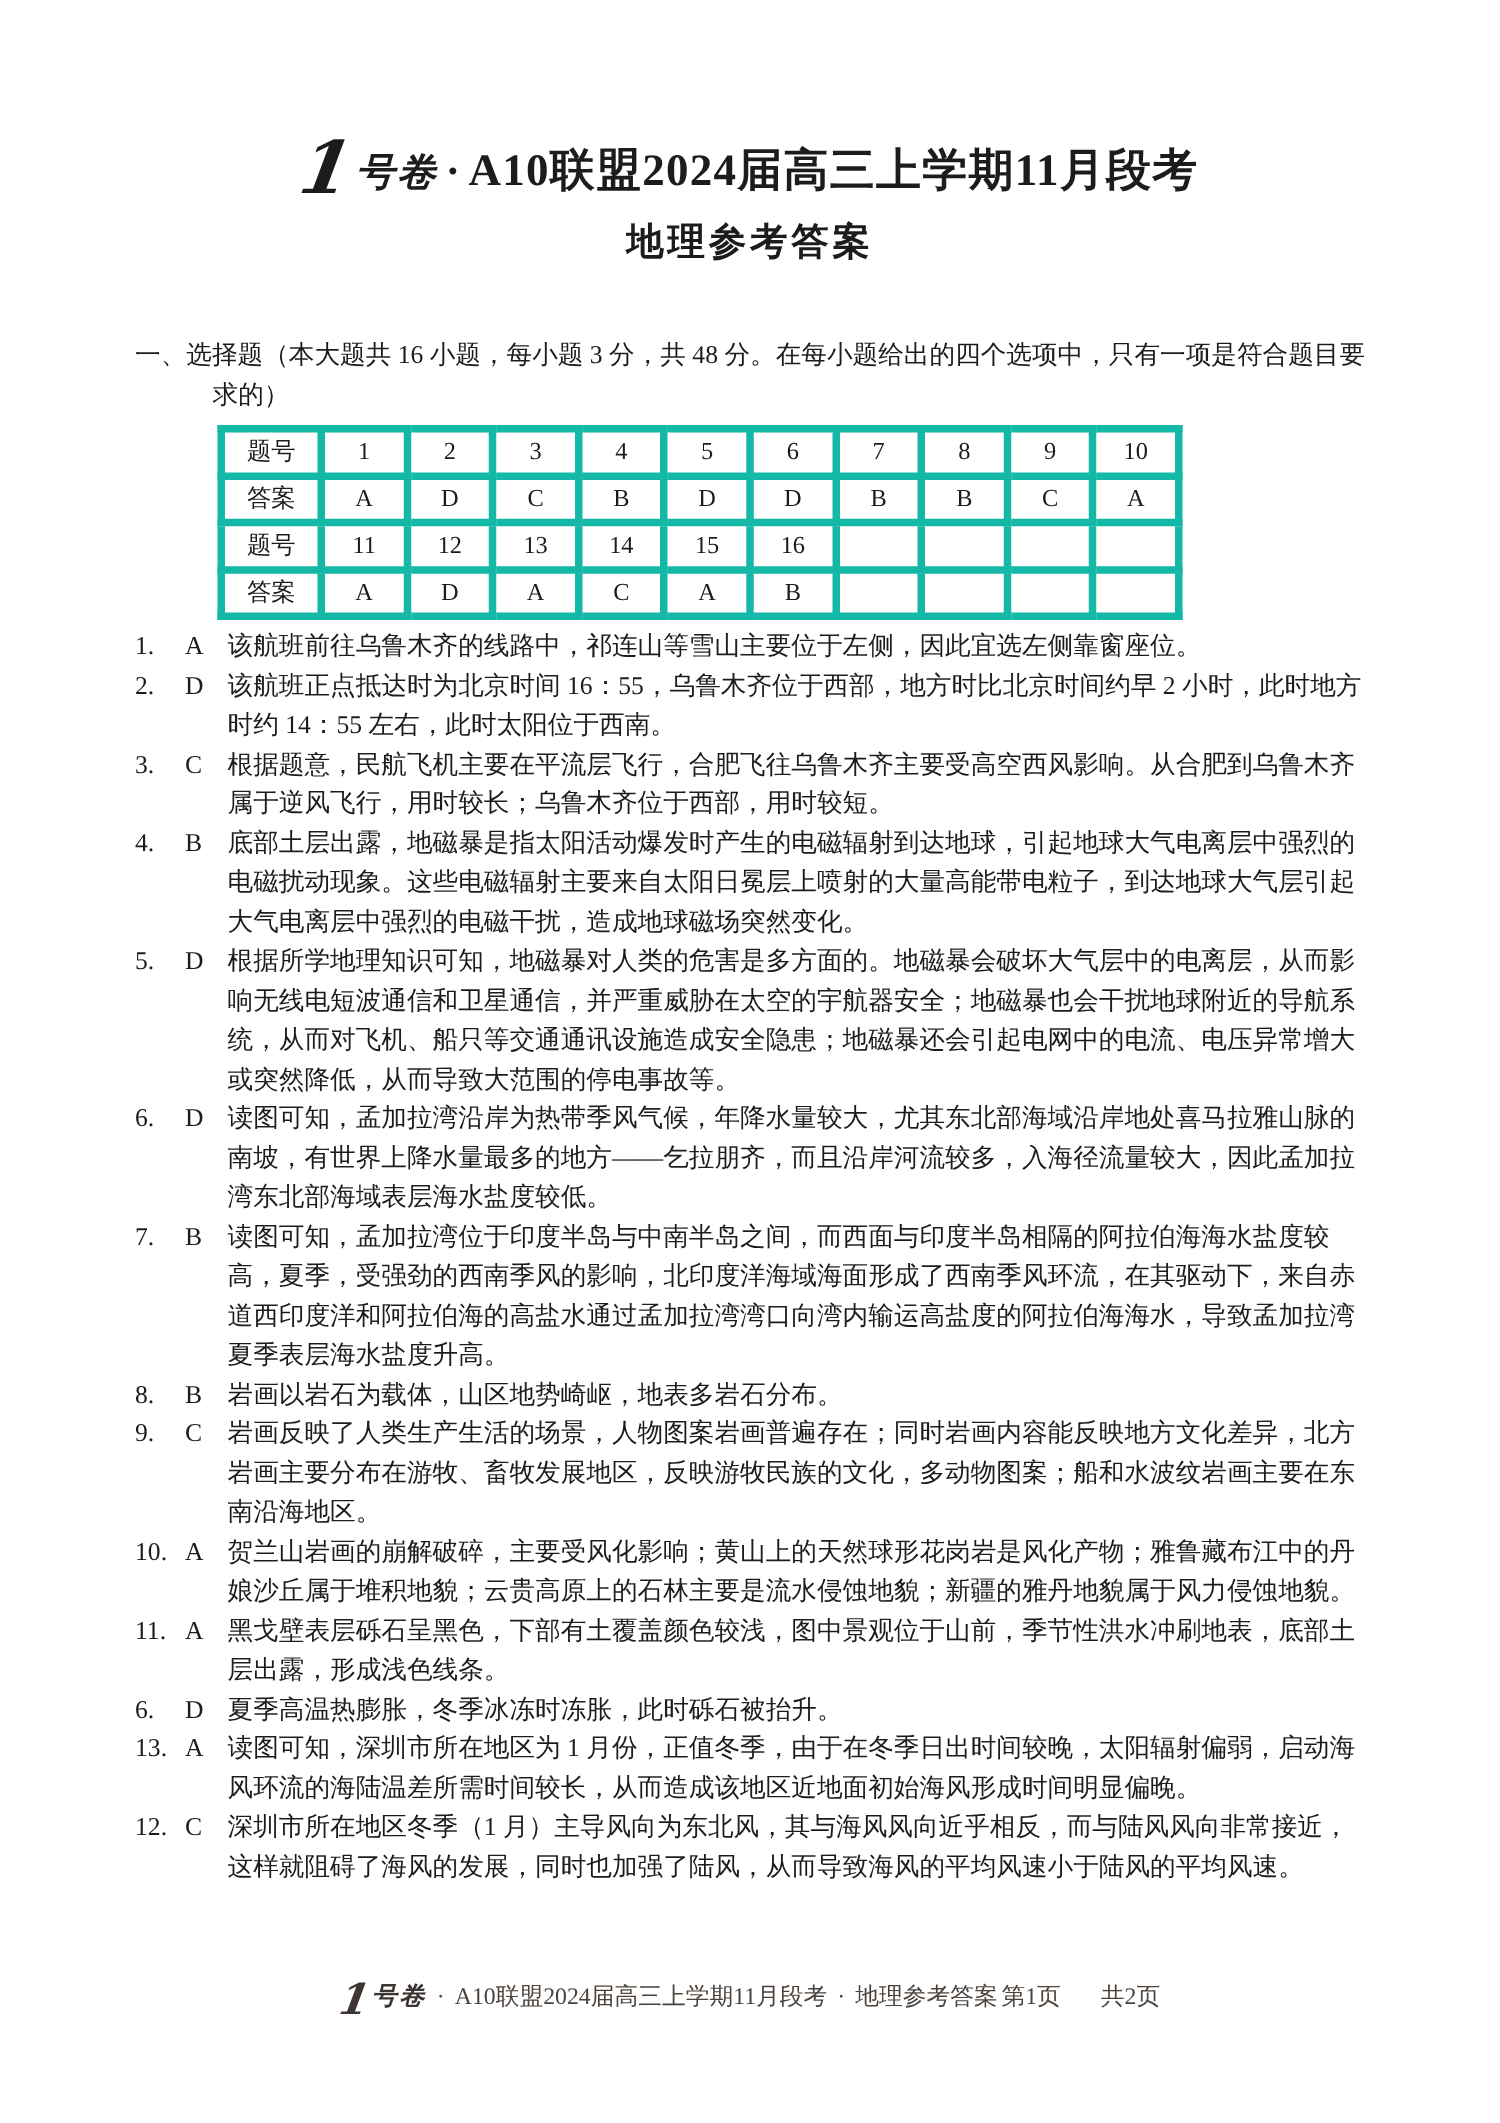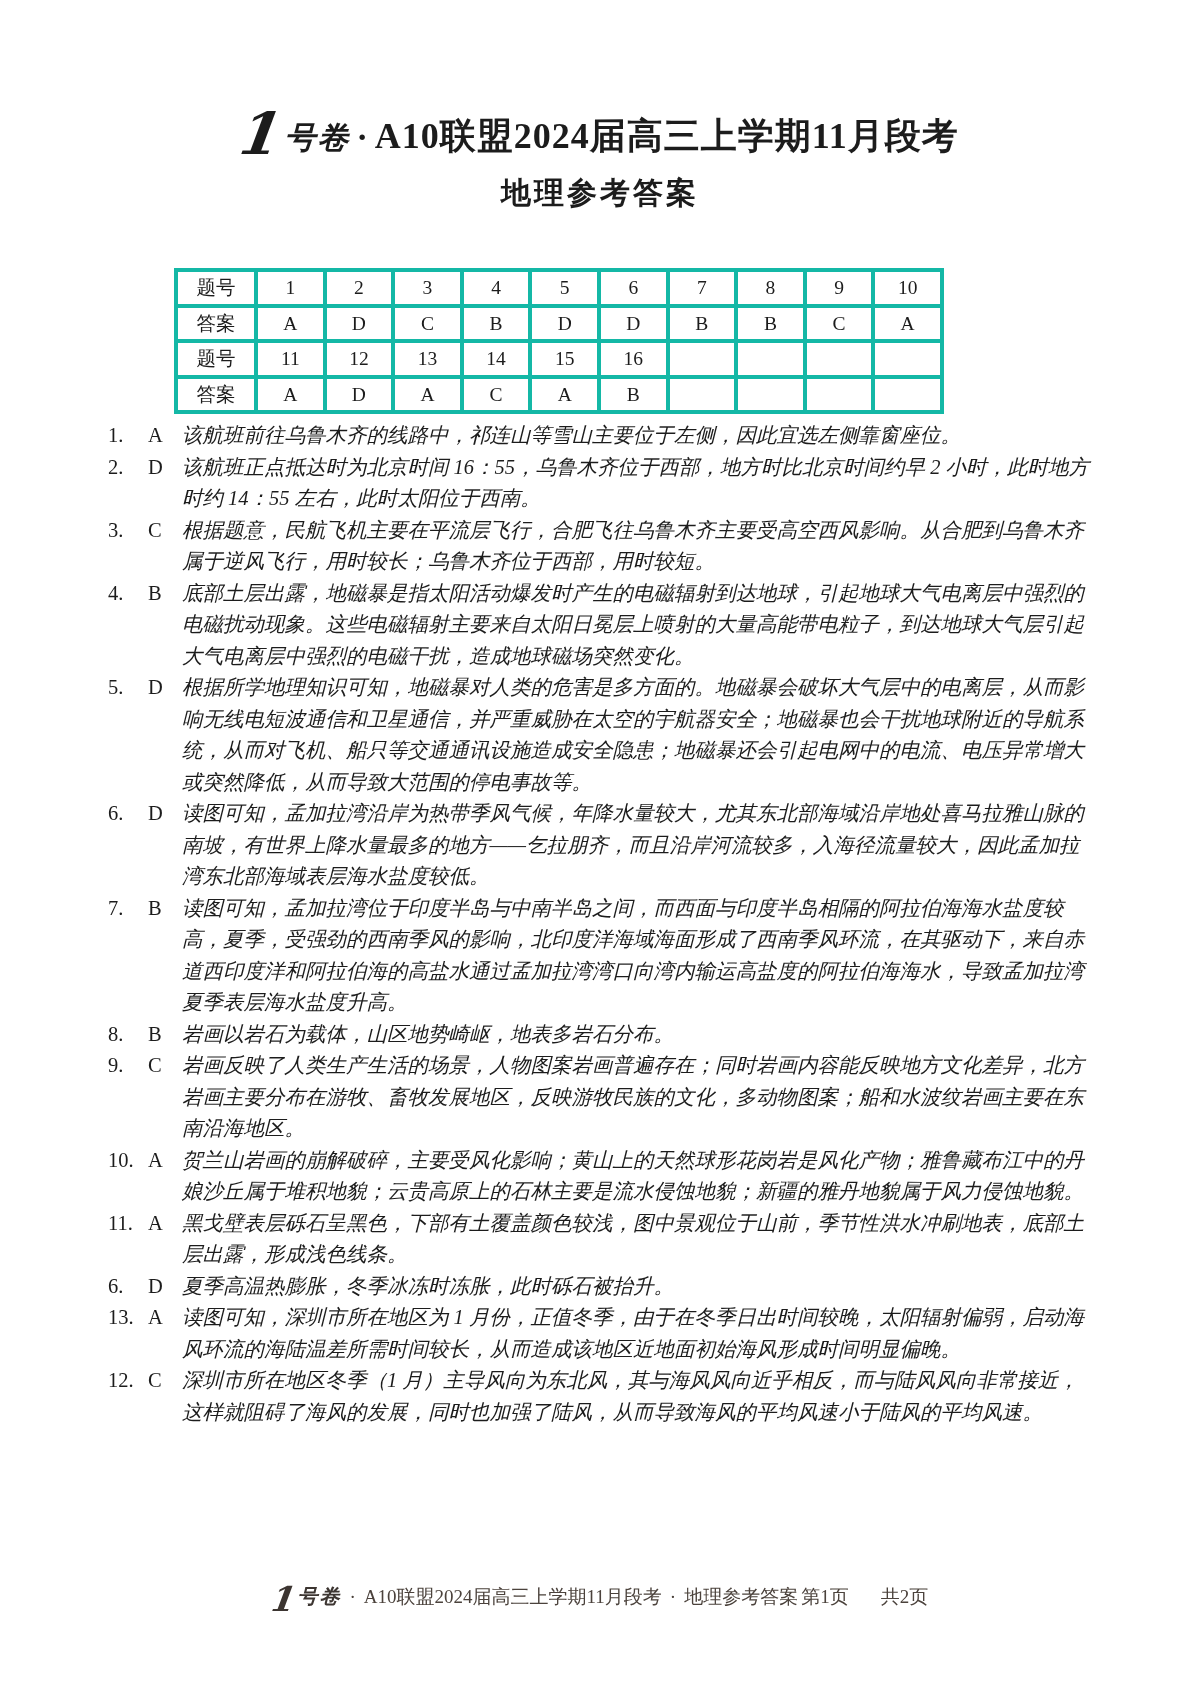--- a/index.html
+++ b/index.html
@@ -40,34 +40,34 @@
     line-height: 32px;
   }
   
   table.answers {
     border-collapse: collapse;
     margin: 8px 0 6px 66px;
     width: 766px;
     table-layout: fixed;
   }
   table.answers td {
-    border: 4px solid #14b8a6;
+    border: 6px solid #14b8a6;
     height: 33px;
     text-align: center;
     vertical-align: middle;
     font-size: 19.5px;
     padding: 0;
   }
   table.answers td.th-col { font-size: 19.5px; }
   
   .explanations { margin-top: 4px; }
   .exp-item { display: flex; align-items: flex-start; }
   .exp-num { width: 40px; flex: 0 0 40px; }
   .exp-ans { width: 34px; flex: 0 0 34px; }
-  .exp-text { flex: 1; font-style: italic; }
+  .exp-text { flex: 1; }
   
   .footer {
     position: absolute;
     left: 0; right: 0;
     bottom: 88px;
     text-align: center;
     font-size: 19px;
     color: #4b423c;
     white-space: nowrap;
   }
@@ -83,20 +83,21 @@
 <div class="page">
 
   <div class="header">
     <div class="title-line">
       <span class="logo-one">1</span><span class="logo-hz">号卷</span><span class="title-dot">·</span><span>A10联盟2024届高三上学期11月段考</span>
     </div>
     <div class="subtitle">地理参考答案</div>
   </div>
 
   <div class="content">
+    <div class="section-heading">一、选择题（本大题共 16 小题，每小题 3 分，共 48 分。在每小题给出的四个选项中，只有一项是符合题目要求的）</div>
 
     <table class="answers">
       <colgroup>
         <col style="width:80px">
         <col span="10" style="width:68.6px">
       </colgroup>
       <tbody>
           <tr>
             <td class="th-col">题号</td>
             <td>1</td>

